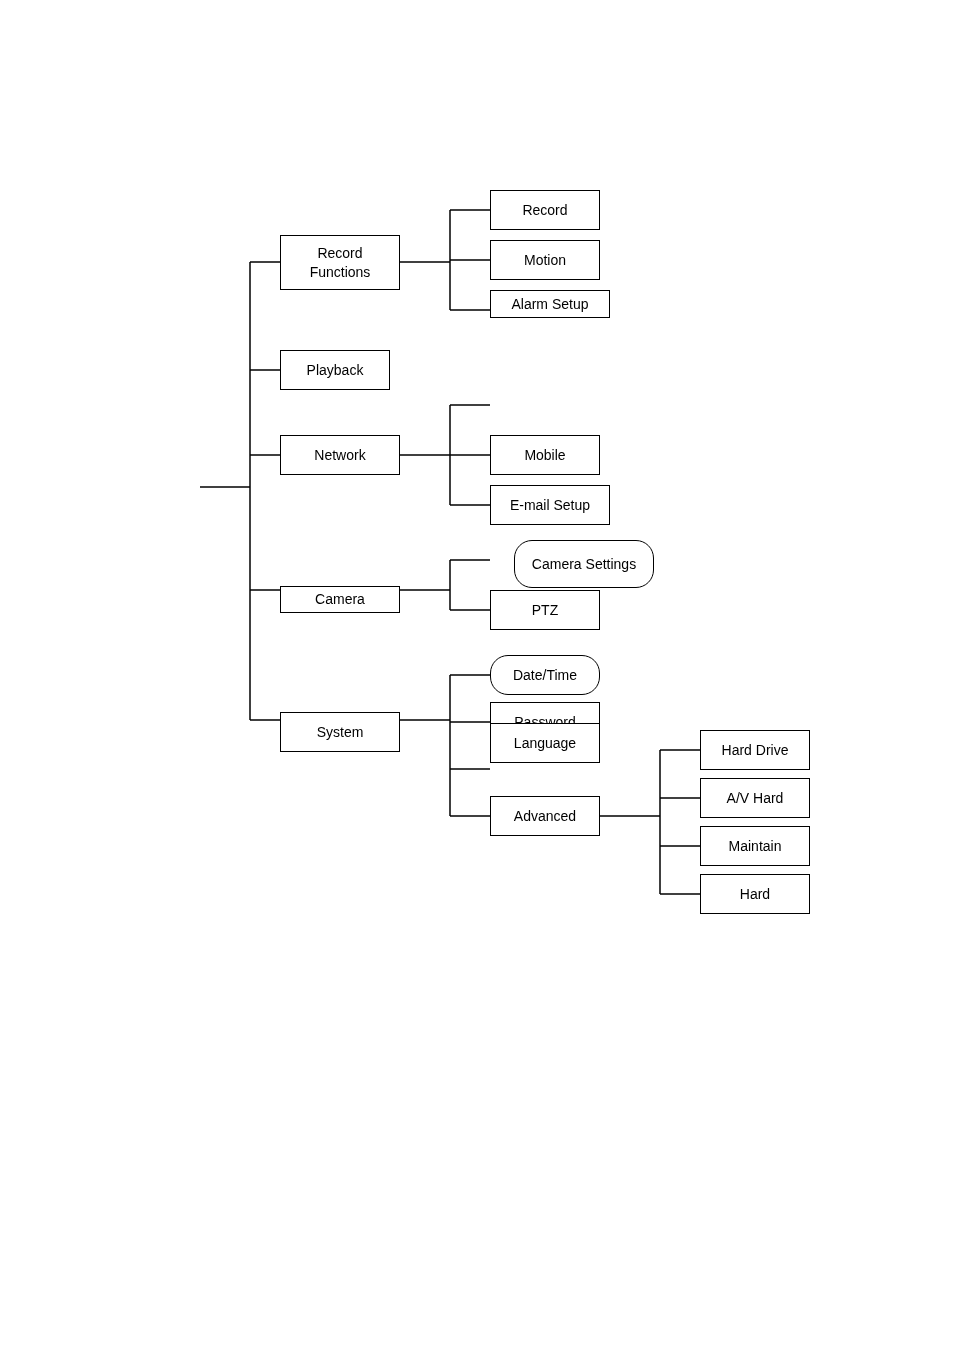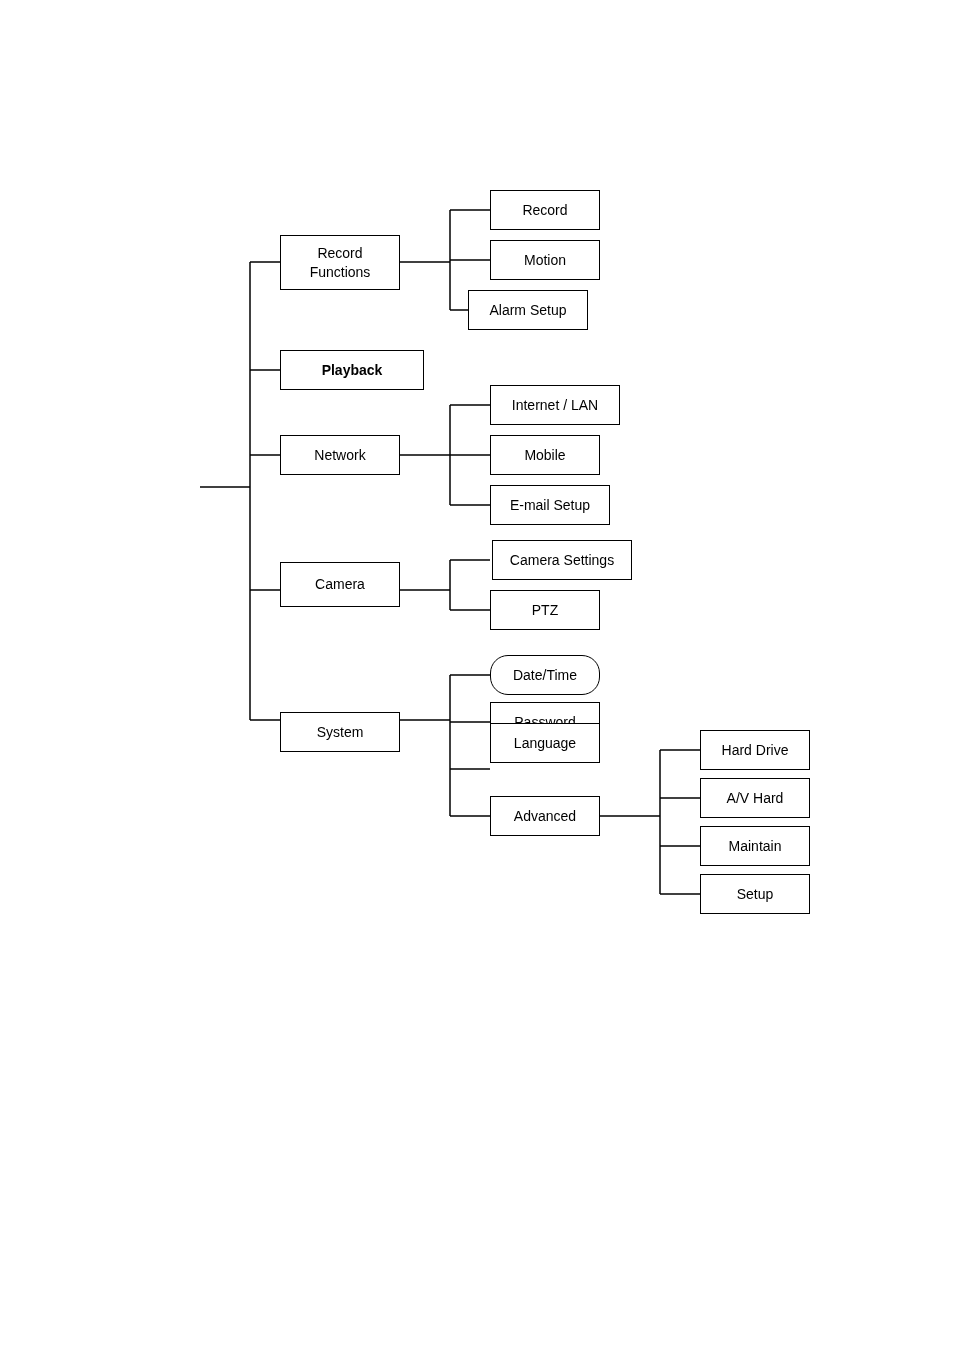--- a/index.html
+++ b/index.html
@@ -115,38 +115,37 @@
 
     <line x1="600" y1="718" x2="640" y2="718"></line>
 
     <line x1="600" y1="766" x2="640" y2="766"></line>
 
     <line x1="600" y1="814" x2="640" y2="814"></line>
   </svg>
 
   <div class="node" style="left:220px;top:155px;width:120px;height:55px;white-space:pre-line;">Record
 Functions</div>
-  <div class="node" style="left:220px;top:270px;width:144px;height:40px;font-weight:bold;">Playback</div>
+  <div class="node" style="left:220px;top:270px;width:110px;height:40px;">Playback</div>
   <div class="node" style="left:220px;top:355px;width:120px;height:40px;">Network</div>
-  <div class="node" style="left:220px;top:482px;width:120px;height:45px;">Camera</div>
+  <div class="node" style="left:220px;top:506px;width:120px;height:27px;">Camera</div>
   <div class="node" style="left:220px;top:620px;width:120px;height:40px;margin-top:12px;">System</div>
 
   <div class="node" style="left:430px;top:110px;width:110px;height:40px;">Record</div>
   <div class="node" style="left:430px;top:160px;width:110px;height:40px;">Motion</div>
-  <div class="node" style="left:408px;top:210px;width:120px;height:40px;text-align:center;">Alarm Setup</div>
+  <div class="node" style="left:430px;top:210px;width:120px;height:28px;text-align:center;">Alarm Setup</div>
 
-  <div class="node" style="left:430px;top:305px;width:130px;height:40px;">Internet / LAN</div>
   <div class="node" style="left:430px;top:355px;width:110px;height:40px;">Mobile</div>
   <div class="node" style="left:430px;top:405px;width:120px;height:40px;">E-mail Setup</div>
 
-  <div class="node" style="left:432px;top:460px;width:140px;height:40px;">Camera Settings</div>
+  <div class="node" style="left:454px;top:460px;width:140px;height:48px;border-radius:18px;">Camera Settings</div>
   <div class="node" style="left:430px;top:510px;width:110px;height:40px;">PTZ</div>
 
   <div class="node" style="left:430px;top:575px;width:110px;height:40px;border-radius:18px;">Date/Time</div>
   <div class="node" style="left:430px;top:622px;width:110px;height:40px;">Password</div>
   <div class="node" style="left:430px;top:643px;width:110px;height:40px;">Language</div>
   <div class="node" style="left:430px;top:716px;width:110px;height:40px;">Advanced</div>
 
   <div class="node" style="left:640px;top:650px;width:110px;height:40px;">Hard Drive</div>
   <div class="node" style="left:640px;top:698px;width:110px;height:40px;">A/V Hard</div>
   <div class="node" style="left:640px;top:746px;width:110px;height:40px;">Maintain</div>
-  <div class="node" style="left:640px;top:794px;width:110px;height:40px;">Setup</div>
+  <div class="node" style="left:640px;top:794px;width:110px;height:40px;">Hard</div>
 </div>
 
 </body></html>

